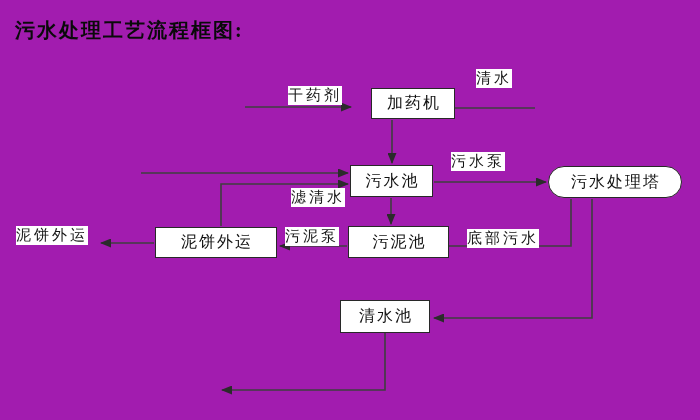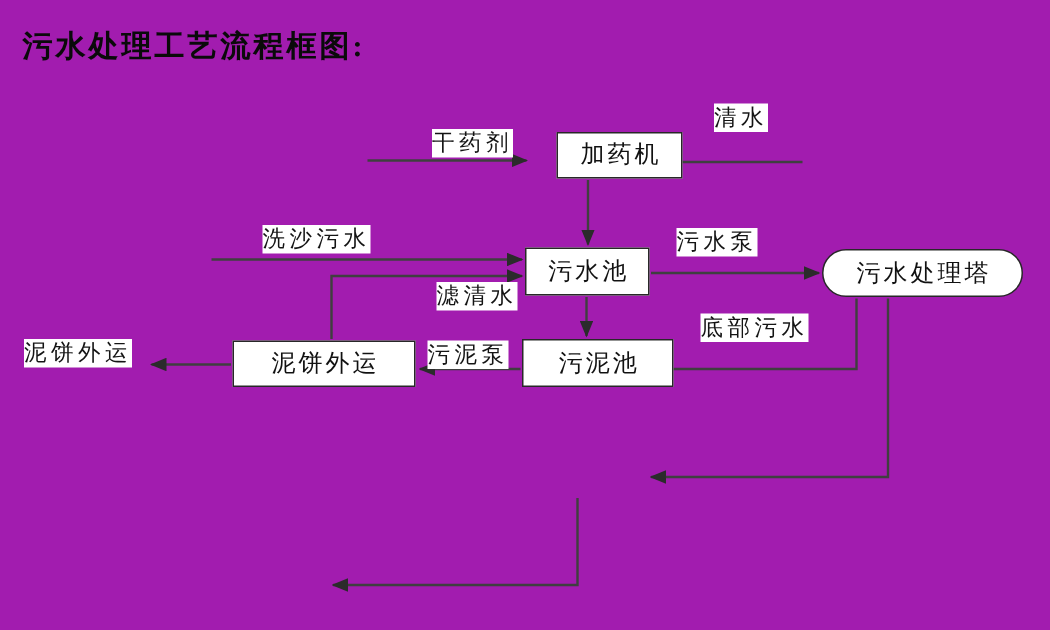--- a/index.html
+++ b/index.html
@@ -82,23 +82,23 @@
     <path d="M154,243 L101,243" marker-end="url(#ah)"></path>
     <path d="M592,199 L592,318 L434,318" marker-end="url(#ah)"></path>
     <path d="M385,332 L385,390 L222,390" marker-end="url(#ah)"></path>
   </svg>
 
   <div class="node" style="left:355px; top:88px;  width:84px;  height:31px;margin-left:16px;">加药机</div>
   <div class="node" style="left:350px; top:165px; width:83px;  height:32px;font-family:Liberation Mono, monospace;">污水池</div>
   <div class="node" style="left:548px; top:166px; width:134px; height:32px;border-radius:16px;">污水处理塔</div>
   <div class="node" style="left:348px; top:226px; width:101px;  height:32px;">污泥池</div>
   <div class="node" style="left:155px; top:227px; width:122px; height:31px;">泥饼外运</div>
+  <div class="node" style="left:340px; top:300px; width:90px;  height:33px;">清水池</div>
 
   <div class="edge-label" style="left:252px; top:86px;margin-left:36px;">干药剂</div>
   <div class="edge-label" style="left:476px; top:69px;">清水</div>
-  <div class="edge-label" style="left:175px; top:150px;">洗沙污水</div>
   <div class="edge-label" style="left:258px; top:188px;margin-left:33px;">滤清水</div>
   <div class="edge-label" style="left:451px; top:152px;">污水泵</div>
-  <div class="edge-label" style="left:467px; top:209px;">底部污水</div>
+  <div class="edge-label" style="left:467px; top:229px;">底部污水</div>
   <div class="edge-label" style="left:285px; top:227px;">污泥泵</div>
   <div class="edge-label" style="left:16px;  top:226px;">泥饼外运</div>
 
 </div>
 
 </body></html>

